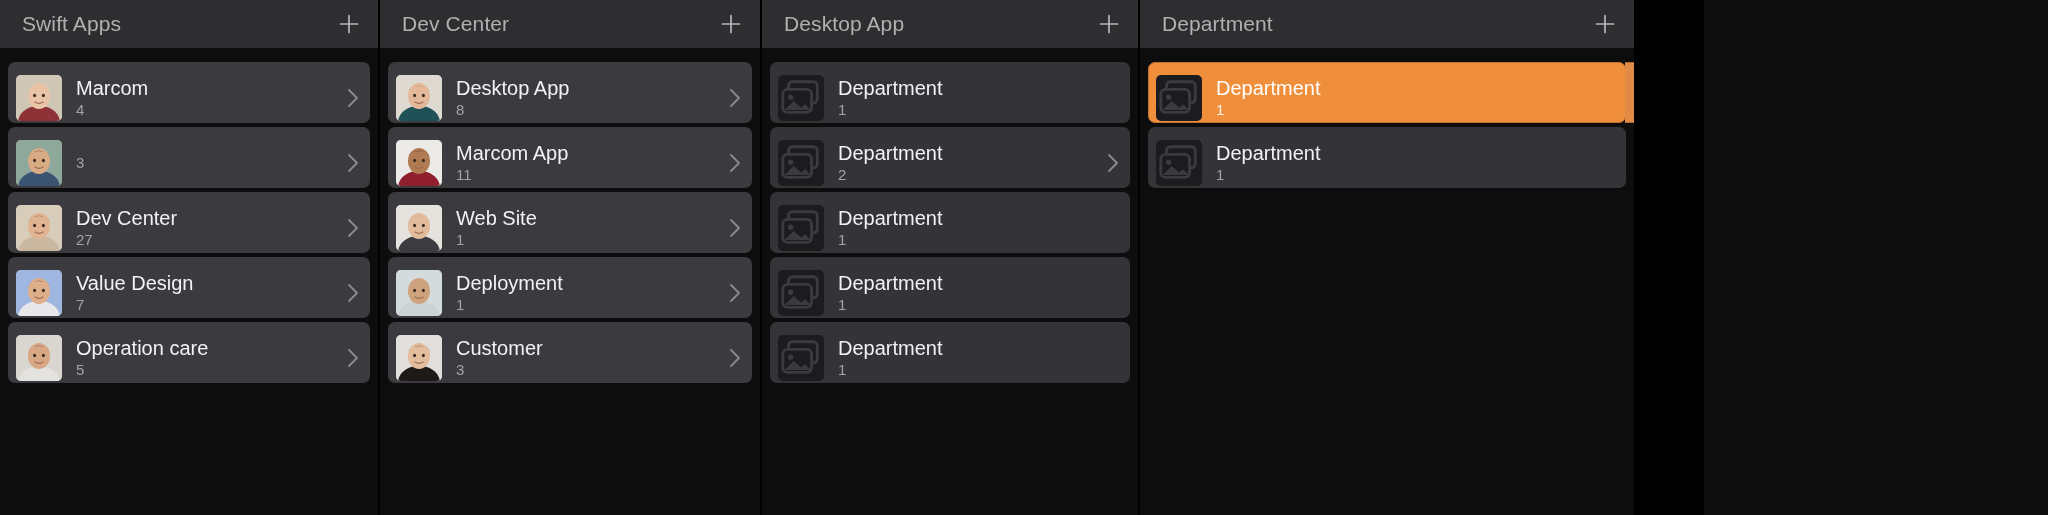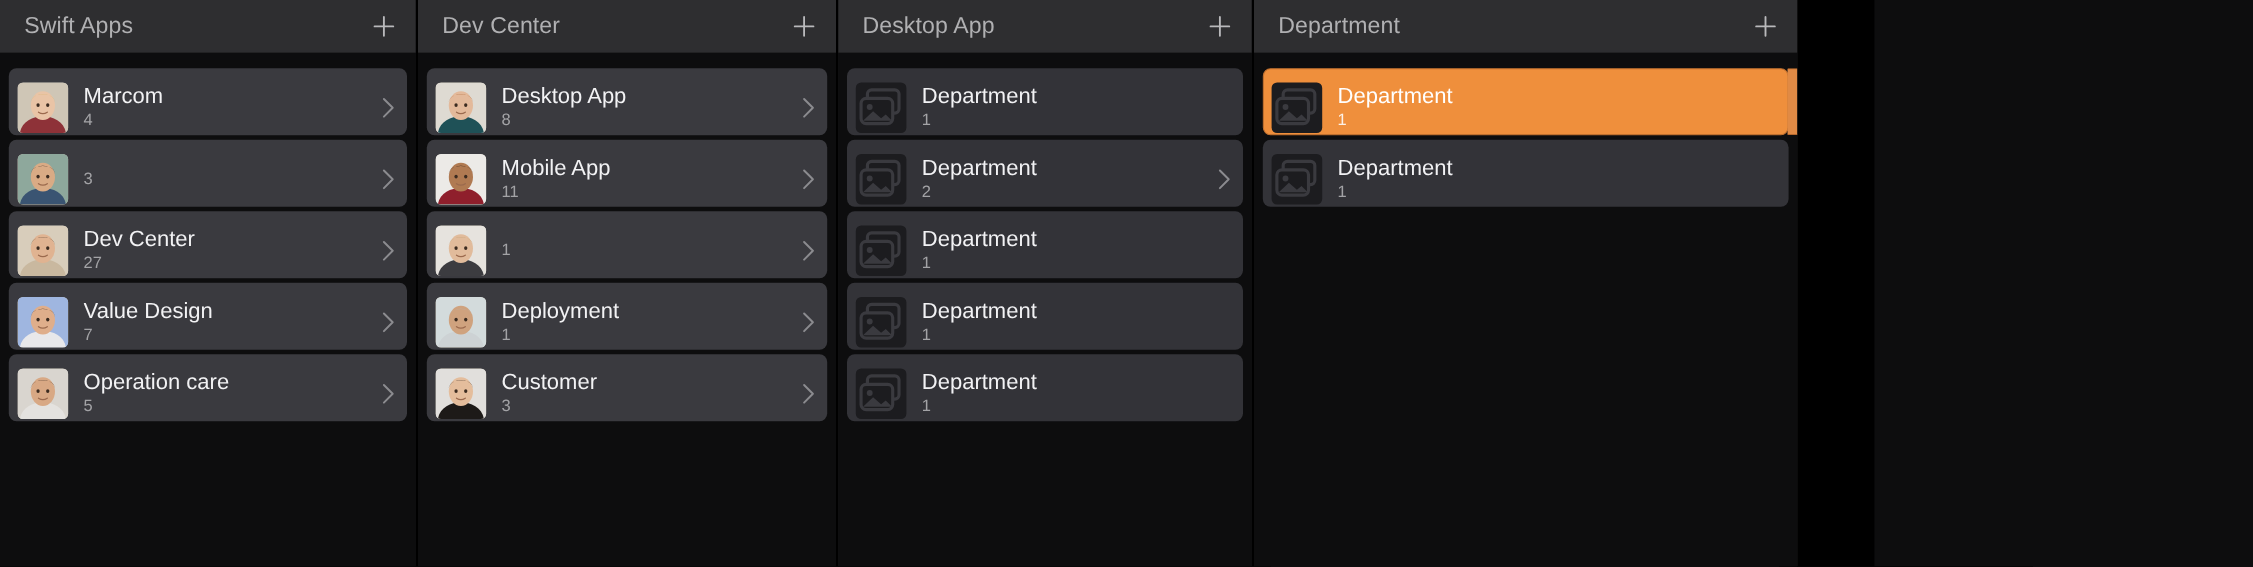--- a/index.html
+++ b/index.html
@@ -348,21 +348,21 @@
               <rect width="46" height="46" fill="#eceae7"></rect>
               <path d="M2 46 C4 35 14 31 23 31 C32 31 42 35 44 46 Z" fill="#8f1f2c"></path>
               <ellipse cx="23" cy="21" rx="11" ry="13" fill="#b07a52"></ellipse>
               <path d="M12 19 C12 8 34 8 34 19 C34 14 30 11 23 11 C16 11 12 14 12 19 Z" fill="#1d1410"></path>
               <ellipse cx="18.6" cy="20.5" rx="1.5" ry="1.7" fill="#3b2b20"></ellipse>
               <ellipse cx="27.4" cy="20.5" rx="1.5" ry="1.7" fill="#3b2b20"></ellipse>
               <path d="M19 27 Q23 29.6 27 27" fill="none" stroke="#9b6a4e" stroke-width="1.2" stroke-linecap="round"></path>
             </svg>
           </div>
           <div class="row-text">
-            <div class="row-title">Mobile App</div>
+            <div class="row-title">Marcom App</div>
             <div class="row-count">11</div>
           </div>
           <div class="chevron">
             <svg width="16" height="24" viewBox="0 0 16 24" aria-hidden="true">
               <path d="M4 4 L12 12 L4 20" fill="none" stroke="#8b8b8f" stroke-width="1.8" stroke-linecap="round" stroke-linejoin="round"></path>
             </svg>
           </div>
         </div>
         <div class="row">
           <div class="thumb">
@@ -370,20 +370,21 @@
               <rect width="46" height="46" fill="#e6e3de"></rect>
               <path d="M2 46 C4 35 14 31 23 31 C32 31 42 35 44 46 Z" fill="#3c3c40"></path>
               <ellipse cx="23" cy="21" rx="11" ry="13" fill="#e1bb9b"></ellipse>
               <path d="M12 19 C12 8 34 8 34 19 C34 14 30 11 23 11 C16 11 12 14 12 19 Z" fill="#b79a6a"></path>
               <ellipse cx="18.6" cy="20.5" rx="1.5" ry="1.7" fill="#3b2b20"></ellipse>
               <ellipse cx="27.4" cy="20.5" rx="1.5" ry="1.7" fill="#3b2b20"></ellipse>
               <path d="M19 27 Q23 29.6 27 27" fill="none" stroke="#9b6a4e" stroke-width="1.2" stroke-linecap="round"></path>
             </svg>
           </div>
           <div class="row-text">
+            <div class="row-title">Web Site</div>
             <div class="row-count">1</div>
           </div>
           <div class="chevron">
             <svg width="16" height="24" viewBox="0 0 16 24" aria-hidden="true">
               <path d="M4 4 L12 12 L4 20" fill="none" stroke="#8b8b8f" stroke-width="1.8" stroke-linecap="round" stroke-linejoin="round"></path>
             </svg>
           </div>
         </div>
         <div class="row">
           <div class="thumb">

